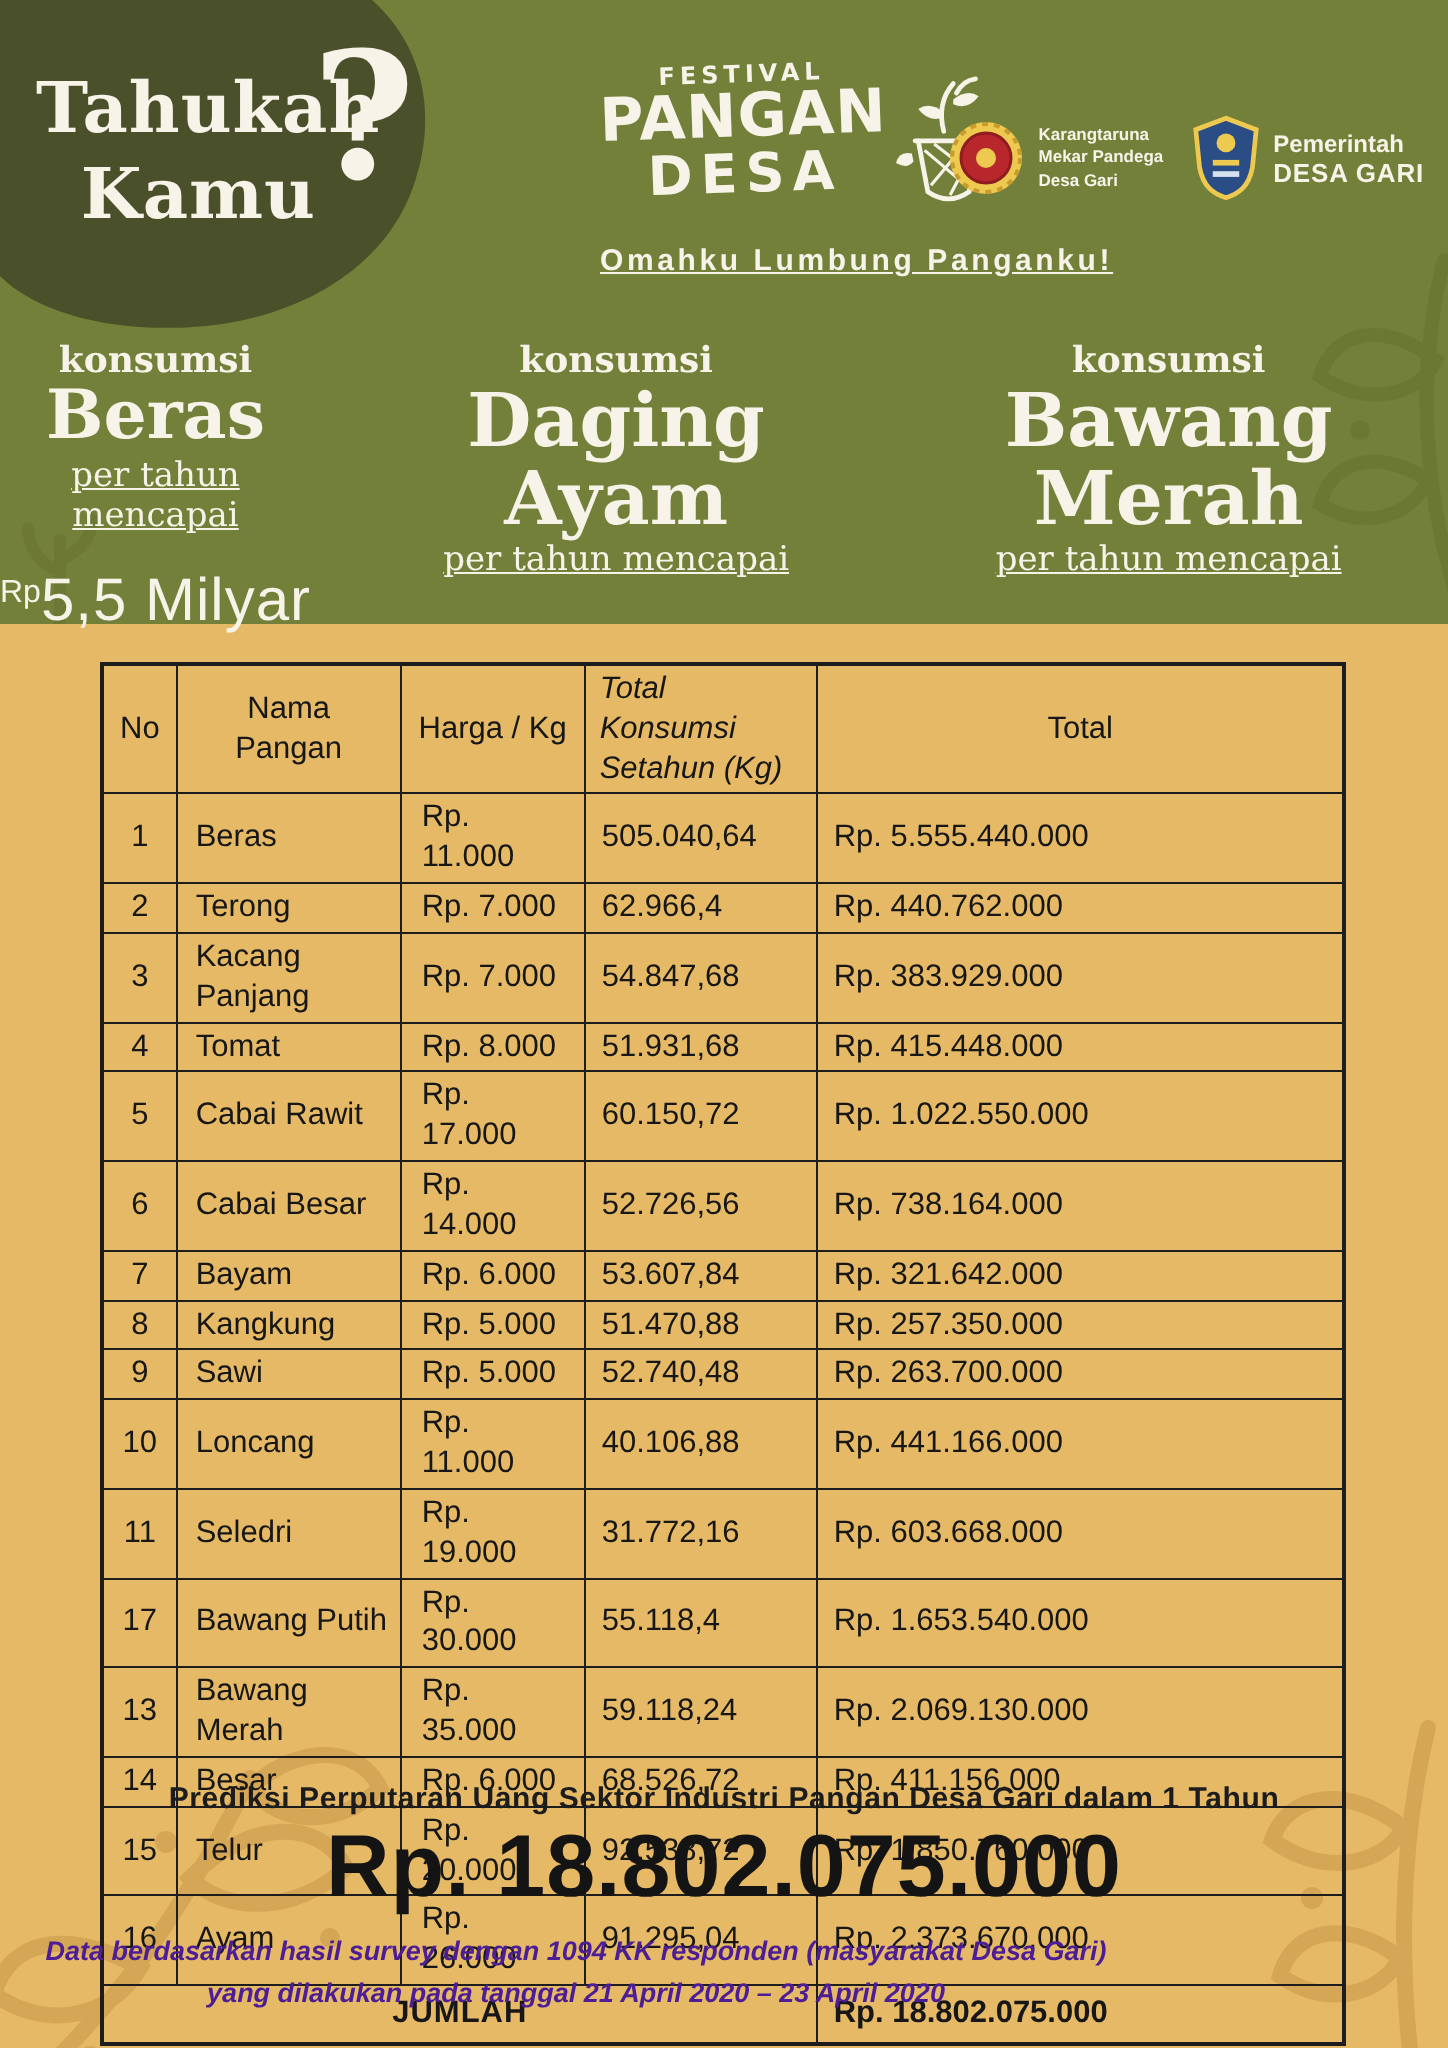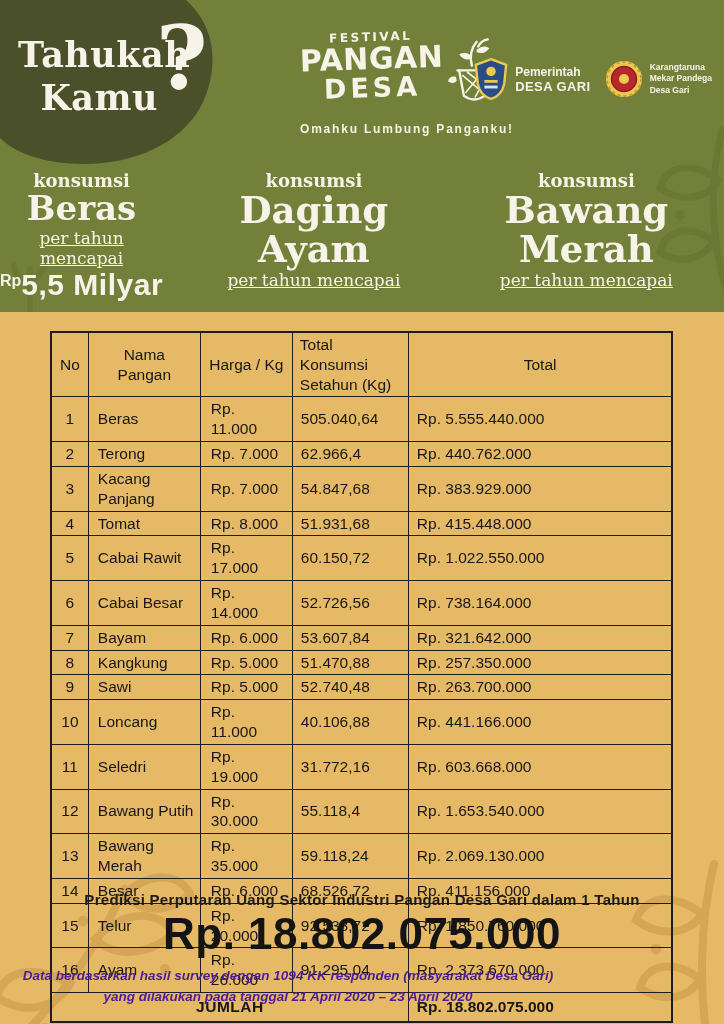--- a/index.html
+++ b/index.html
@@ -27,50 +27,50 @@
   .qmark{position:absolute;top:14px;left:156px;font-family:"DejaVu Serif",serif;
     font-weight:bold;color:var(--cream);font-size:88px;line-height:1;}
 
   
   .logo{position:absolute;left:300px;top:30px;width:200px;color:var(--cream);text-align:center;}
   .logo-row{display:flex;align-items:flex-start;justify-content:center;gap:4px;}
   .logo-text{transform:rotate(-2deg);font-family:"DejaVu Sans",sans-serif;font-weight:bold;}
   .logo-l1{font-size:12px;letter-spacing:2.5px;}
   .logo-l2{font-size:30px;line-height:1;letter-spacing:.5px;}
   .logo-l3{font-size:27px;line-height:1;letter-spacing:4px;}
-  .logo-tagline{margin-top:8px;font-size:12px;font-weight:bold;letter-spacing:1.8px;white-space:nowrap;}
+  .logo-tagline{margin-top:8px;font-size:15px;font-weight:bold;letter-spacing:1.8px;white-space:nowrap;text-decoration:underline;}
 
   
   .badges{position:absolute;right:12px;top:56px;display:flex;gap:14px;align-items:center;color:var(--cream);}
   .badge{display:flex;gap:7px;align-items:center;}
   .badge-text1 div:first-child{font-size:12px;font-weight:bold;}
   .badge-text1 div:last-child{font-size:13px;font-weight:bold;letter-spacing:.4px;}
   .badge-text2 div{font-size:8.5px;line-height:1.3;font-weight:bold;}
 
   
   .stats{position:absolute;top:170px;left:0;width:708px;display:flex;justify-content:center;
     gap:44px;text-align:center;color:var(--cream);}
   .stat-k{font-family:"DejaVu Serif",serif;font-weight:bold;font-size:18px;}
   .stat-item{font-family:"DejaVu Serif",serif;font-weight:bold;font-size:37px;line-height:1.05;}
   .stat:first-child .stat-item{font-size:34px;}
   .stat-sub{font-family:"DejaVu Serif",serif;font-size:17px;margin-top:1px;text-decoration:underline;}
-  .stat-val{margin-top:0;font-weight:bold;white-space:nowrap;}
+  .stat-val{margin-top:16px;font-weight:normal;white-space:nowrap;}
   .stat-rp{font-size:16px;position:relative;top:-9px;}
   .stat-num{font-size:30px;letter-spacing:.5px;}
 
   
   .table-wrap{position:absolute;top:331px;left:50px;}
   table{border-collapse:collapse;background:transparent;border:2.5px solid var(--ink);}
   th,td{border:1.6px solid var(--ink);color:#171717;font-size:15.5px;
     padding:2px 8px;line-height:1.28;font-weight:normal;}
   col.c1{width:36px;}col.c2{width:112px;}col.c3{width:92px;}col.c4{width:116px;}col.c5{width:264px;}
   thead th{height:44px;}
   th.c-no,td.c-no{text-align:center;}
   th.c-price,th.c-total-h,th.c-name-h{text-align:center;}
-  th.c-kons-h{text-align:left;padding-left:7px;}
+  th.c-kons-h{text-align:left;padding-left:7px;font-style:italic;}
   td.c-name{text-align:left;padding-left:9px;padding-right:2px;white-space:pre-line;}
   td.c-price{padding-left:10px;}
   td.c-kons{padding-left:8px;}
   td.c-total{padding-left:8px;}
   tr.jumlah td{font-weight:bold;height:29px;}
   td.jumlah-label{text-align:center;letter-spacing:.5px;}
 
   
   .caption{position:absolute;top:891px;left:0;width:724px;text-align:center;
     font-weight:bold;font-size:15px;color:#1c1c1c;letter-spacing:.3px;}
@@ -139,43 +139,43 @@
             <path d="M18,46 L44,68 M24,42 L50,62 M42,44 L22,68 M48,48 L34,74"></path>
           </g>
           <text x="50" y="56" fill="var(--cream)" font-size="12" font-family="DejaVu Sans, sans-serif" font-weight="bold">#</text>
         </svg>
       </div>
       <div class="logo-tagline">Omahku Lumbung Panganku!</div>
     </div>
 
     <div class="badges">
       <div class="badge">
-        <svg width="34" height="46" viewBox="0 0 36 46">
-          <path d="M18,2 L34,8 L32,28 C30,38 25,42 18,44 C11,42 6,38 4,28 L2,8 Z" fill="var(--badge-blue)" stroke="var(--badge-gold)" stroke-width="2.5"></path>
-          <circle cx="18" cy="15" r="5" fill="var(--badge-gold)"></circle>
-          <rect x="11" y="24" width="14" height="3" fill="var(--badge-gold)"></rect>
-          <rect x="11" y="30" width="14" height="3" fill="#d8e2ef"></rect>
-        </svg>
-        <div class="badge-text1">
-          <div>Pemerintah</div>
-          <div>DESA GARI</div>
-        </div>
-      </div>
-      <div class="badge">
         <svg width="38" height="38" viewBox="0 0 38 38">
           <circle cx="19" cy="19" r="18" fill="var(--badge-gold)"></circle>
           <circle cx="19" cy="19" r="17" fill="none" stroke="#c89b2e" stroke-width="2" stroke-dasharray="3 3"></circle>
           <circle cx="19" cy="19" r="12.5" fill="var(--badge-red)"></circle>
           <circle cx="19" cy="19" r="5" fill="var(--badge-gold)"></circle>
           <circle cx="19" cy="19" r="12.5" fill="none" stroke="#8f1d20" stroke-width="1.5"></circle>
         </svg>
         <div class="badge-text2">
           <div>Karangtaruna</div>
           <div>Mekar Pandega</div>
           <div>Desa Gari</div>
+        </div>
+      </div>
+      <div class="badge">
+        <svg width="34" height="46" viewBox="0 0 36 46">
+          <path d="M18,2 L34,8 L32,28 C30,38 25,42 18,44 C11,42 6,38 4,28 L2,8 Z" fill="var(--badge-blue)" stroke="var(--badge-gold)" stroke-width="2.5"></path>
+          <circle cx="18" cy="15" r="5" fill="var(--badge-gold)"></circle>
+          <rect x="11" y="24" width="14" height="3" fill="var(--badge-gold)"></rect>
+          <rect x="11" y="30" width="14" height="3" fill="#d8e2ef"></rect>
+        </svg>
+        <div class="badge-text1">
+          <div>Pemerintah</div>
+          <div>DESA GARI</div>
         </div>
       </div>
     </div>
 
     <div class="stats">
       <div class="stat">
         <div class="stat-k">konsumsi</div>
         <div class="stat-item">Beras</div>
         <div class="stat-sub">per tahun mencapai</div>
         <div class="stat-val"><span class="stat-rp">Rp</span><span class="stat-num">5,5 Milyar</span></div>
@@ -307,21 +307,21 @@
       <td class="c-total">Rp. 441.166.000</td>
     </tr>
           <tr>
       <td class="c-no">11</td>
       <td class="c-name">Seledri</td>
       <td class="c-price">Rp. 19.000</td>
       <td class="c-kons">31.772,16</td>
       <td class="c-total">Rp. 603.668.000</td>
     </tr>
           <tr>
-      <td class="c-no">12</td>
+      <td class="c-no">17</td>
       <td class="c-name">Bawang Putih</td>
       <td class="c-price">Rp. 30.000</td>
       <td class="c-kons">55.118,4</td>
       <td class="c-total">Rp. 1.653.540.000</td>
     </tr>
           <tr>
       <td class="c-no">13</td>
       <td class="c-name">Bawang
 Merah</td>
       <td class="c-price">Rp. 35.000</td>

